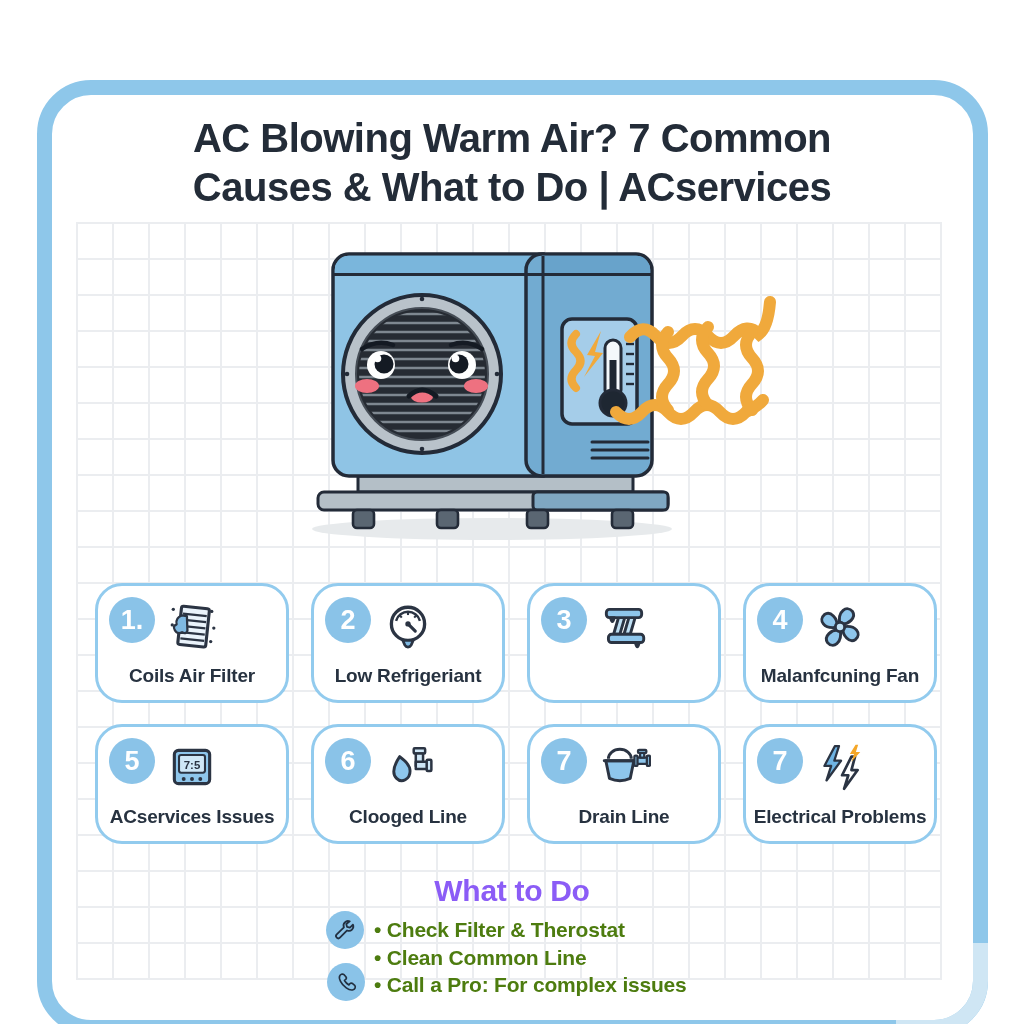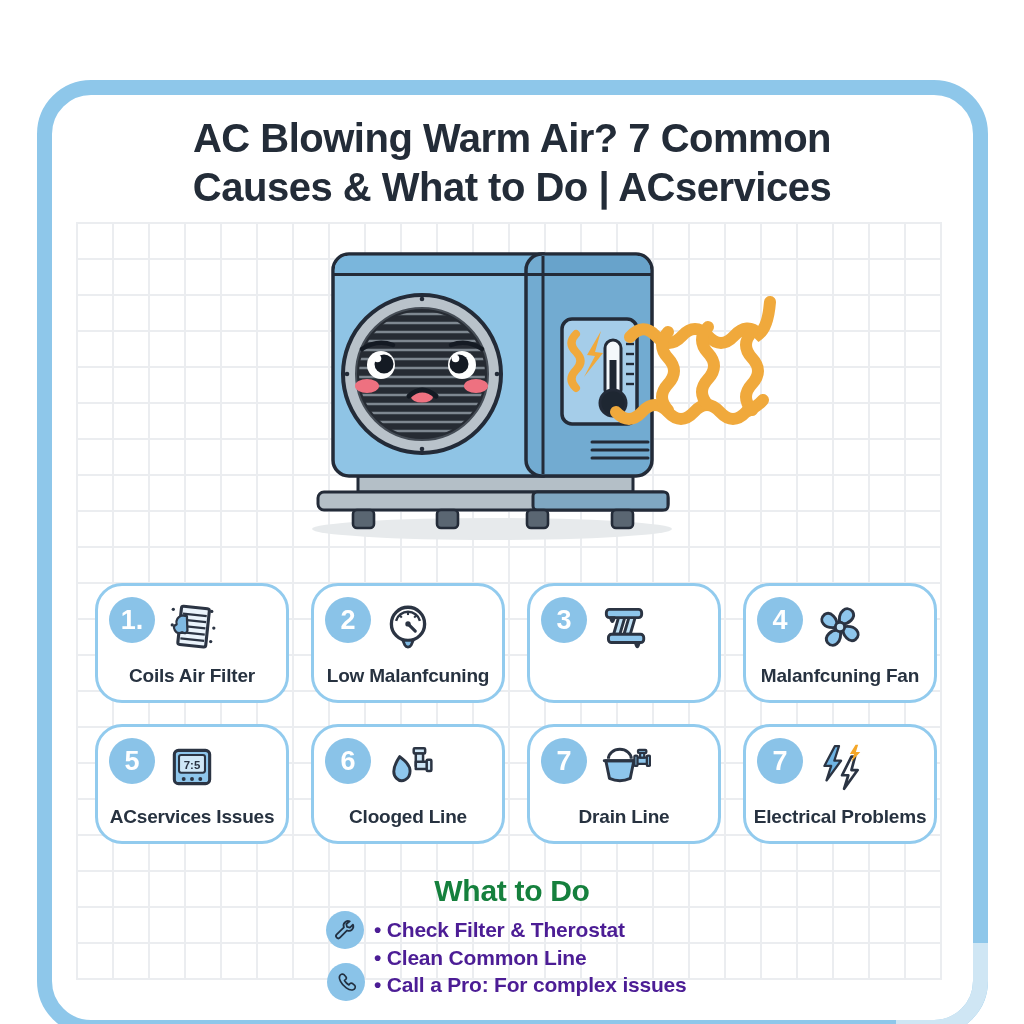--- a/index.html
+++ b/index.html
@@ -46,25 +46,25 @@
   }
   .card-icon svg { width:54px; height:54px; }
   .card-label {
     position:absolute; left:6px; right:6px; top:64px; height:50px;
     display:flex; align-items:center; justify-content:center; text-align:center;
     font-weight:bold; font-size:19px; line-height:23px; color:#273240;
     letter-spacing:-0.2px;
   }
   .todo-heading {
     position:absolute; top:830px; left:0; right:0; text-align:center;
-    font-weight:bold; font-size:30px; color:#15803d; letter-spacing:-0.3px;
+    font-weight:bold; font-size:30px; color:#8b5cf6; letter-spacing:-0.3px;
   }
   .todo-list { position:absolute; left:374px; top:872px; }
   .todo-item {
-    font-weight:bold; font-size:21px; line-height:27.5px; color:#4c1d95;
+    font-weight:bold; font-size:21px; line-height:27.5px; color:#4d7c0f;
     letter-spacing:-0.2px; white-space:nowrap;
   }
   .todo-icon {
     position:absolute; width:38px; height:38px; border-radius:50%;
     background:#8ac3e8; display:flex; align-items:center; justify-content:center;
   }
   .todo-icon svg { width:28px; height:28px; }
   .icon-wrench { left:326px; top:867px; }
   .icon-phone  { left:327px; top:919px; }
 </style>
@@ -221,21 +221,21 @@
         <g stroke="#2b3443" stroke-width="2">
           <line x1="18" y1="14.5" x2="20" y2="17"></line>
             <line x1="26" y1="11.5" x2="26" y2="14.5"></line>
             <line x1="34" y1="14.5" x2="32" y2="17"></line>
         </g>
         <line x1="26" y1="23" x2="33" y2="30" stroke="#2b3443" stroke-width="3" stroke-linecap="round"></line>
         <circle cx="26" cy="23" r="2.6" fill="#2b3443"></circle>
         <path d="M21 39 h10 l-2 4.5 a3.4 3.4 0 0 1 -6 0 z" fill="#7fb9e2" stroke="#2b3443" stroke-width="2.6" stroke-linejoin="round"></path>
       </svg>
     </div>
-    <div class="card-label">Low Malanfcuning</div>
+    <div class="card-label">Low Refrigeriant</div>
   </div>
 
   <div class="card" style="left:527px;top:539px">
     <div class="badge">3</div>
     <div class="card-icon">
       <svg viewBox="0 0 52 52">
         <g fill="#8ec6ec" stroke="#2b3443" stroke-width="2.8" stroke-linejoin="round">
           <path d="M21 16 l-5 17 h6 l5 -17 z" fill="#bfe0f4"></path>
           <path d="M31 16 l-5 17 h6 l5 -17 z" fill="#bfe0f4"></path>
           <rect x="9" y="9" width="34" height="8" rx="3"></rect>

